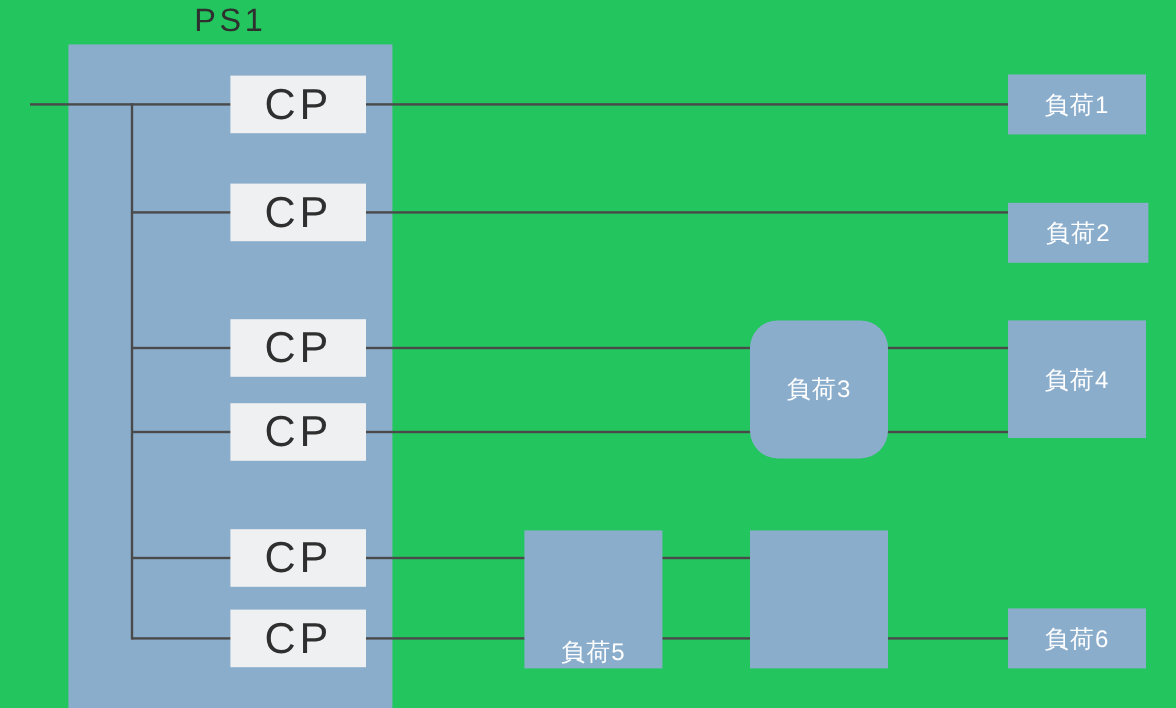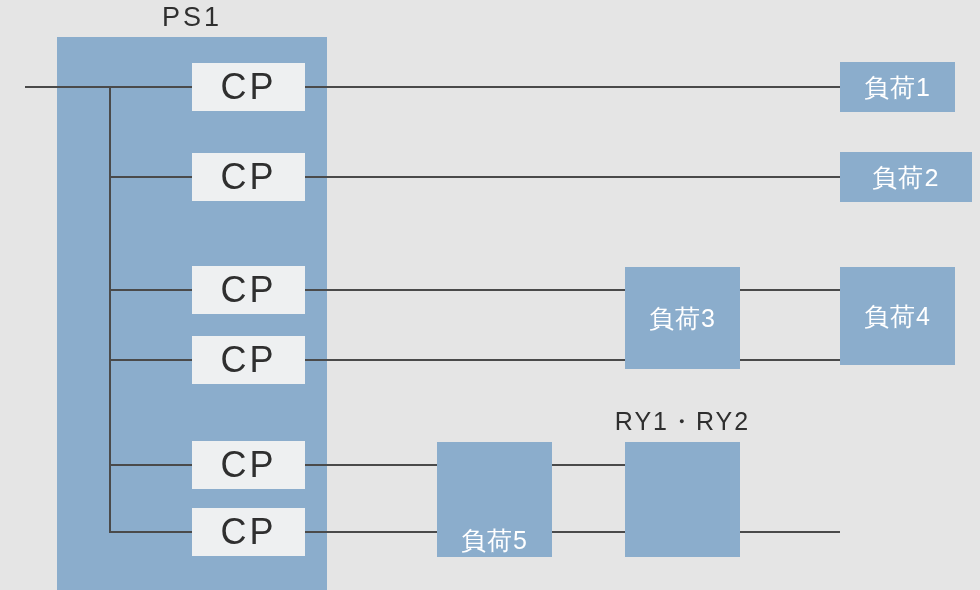--- a/index.html
+++ b/index.html
@@ -1,31 +1,31 @@
 <!DOCTYPE html>
 <html><head>
 <meta charset="utf-8">
 <style>
   html,body{margin:0;padding:0;background:#ffffff;}
   #canvas{
     position:relative;
     width:980px;height:590px;
-    background:#e5e5e5;
+    background:#22c55e;
     overflow:hidden;
     font-family:"Liberation Sans","DejaVu Sans",sans-serif;
   }
   .box{position:absolute;display:flex;align-items:center;justify-content:center;box-sizing:border-box;}
   .ps{background:#8badcc;}
   .cp{background:#eef0f1;}
   .load{background:#8badcc;}
   .wire{position:absolute;background:#4a4a4a;}
   .lbl{position:absolute;display:flex;align-items:center;justify-content:center;box-sizing:border-box;}
   .dark{color:#2f2f2f;}
   .cp-text{color:#2f2f2f;font-size:36px;letter-spacing:3px;}
-  .load-text{color:#ffffff;font-size:25px;letter-spacing:1px;}
+  .load-text{color:#ffffff;font-size:20px;letter-spacing:1px;}
   .ps-label{font-size:27px;letter-spacing:3px;}
   .relay-label{font-size:25px;letter-spacing:2px;}
 </style>
 </head>
 <body>
 
 <div id="canvas">
 
   <div class="box ps" style="left:57px;top:37px;width:270px;height:553px;"></div>
   <div class="lbl dark ps-label" style="left:57px;top:0px;width:270px;height:34px;">PS1</div>
@@ -53,30 +53,32 @@
   <div class="box cp" style="left:192px;top:441px;width:113px;height:48px;">
     <span class="cp-text">CP</span>
   </div>
   <div class="box cp" style="left:192px;top:508px;width:113px;height:48px;">
     <span class="cp-text">CP</span>
   </div>
 
   <div class="box load" style="left:840px;top:62px;width:115px;height:50px;">
     <span class="load-text">負荷1</span>
   </div>
-  <div class="box load" style="left:840px;top:152px;width:132px;height:50px;font-family:Liberation Mono, monospace;">
+  <div class="box load" style="left:840px;top:169px;width:117px;height:50px;">
     <span class="load-text">負荷2</span>
   </div>
-  <div class="box load" style="left:625px;top:267px;width:115px;height:102px;">
+  <div class="box load" style="left:625px;top:267px;width:115px;height:115px;border-radius:23px;">
     <span class="load-text">負荷3</span>
   </div>
   <div class="box load" style="left:840px;top:267px;width:115px;height:98px;">
     <span class="load-text">負荷4</span>
   </div>
   <div class="box load" style="left:437px;top:442px;width:115px;height:115px;align-items:flex-end;">
     <span class="load-text">負荷5</span>
   </div>
 
-  <div class="lbl dark relay-label" style="left:600px;top:404px;width:165px;height:34px;">RY1・RY2</div>
   <div class="box load" style="left:625px;top:442px;width:115px;height:115px;"></div>
 
+  <div class="box load" style="left:840px;top:507px;width:115px;height:50px;">
+    <span class="load-text">負荷6</span>
+  </div>
 
 </div>
 
 </body></html>

